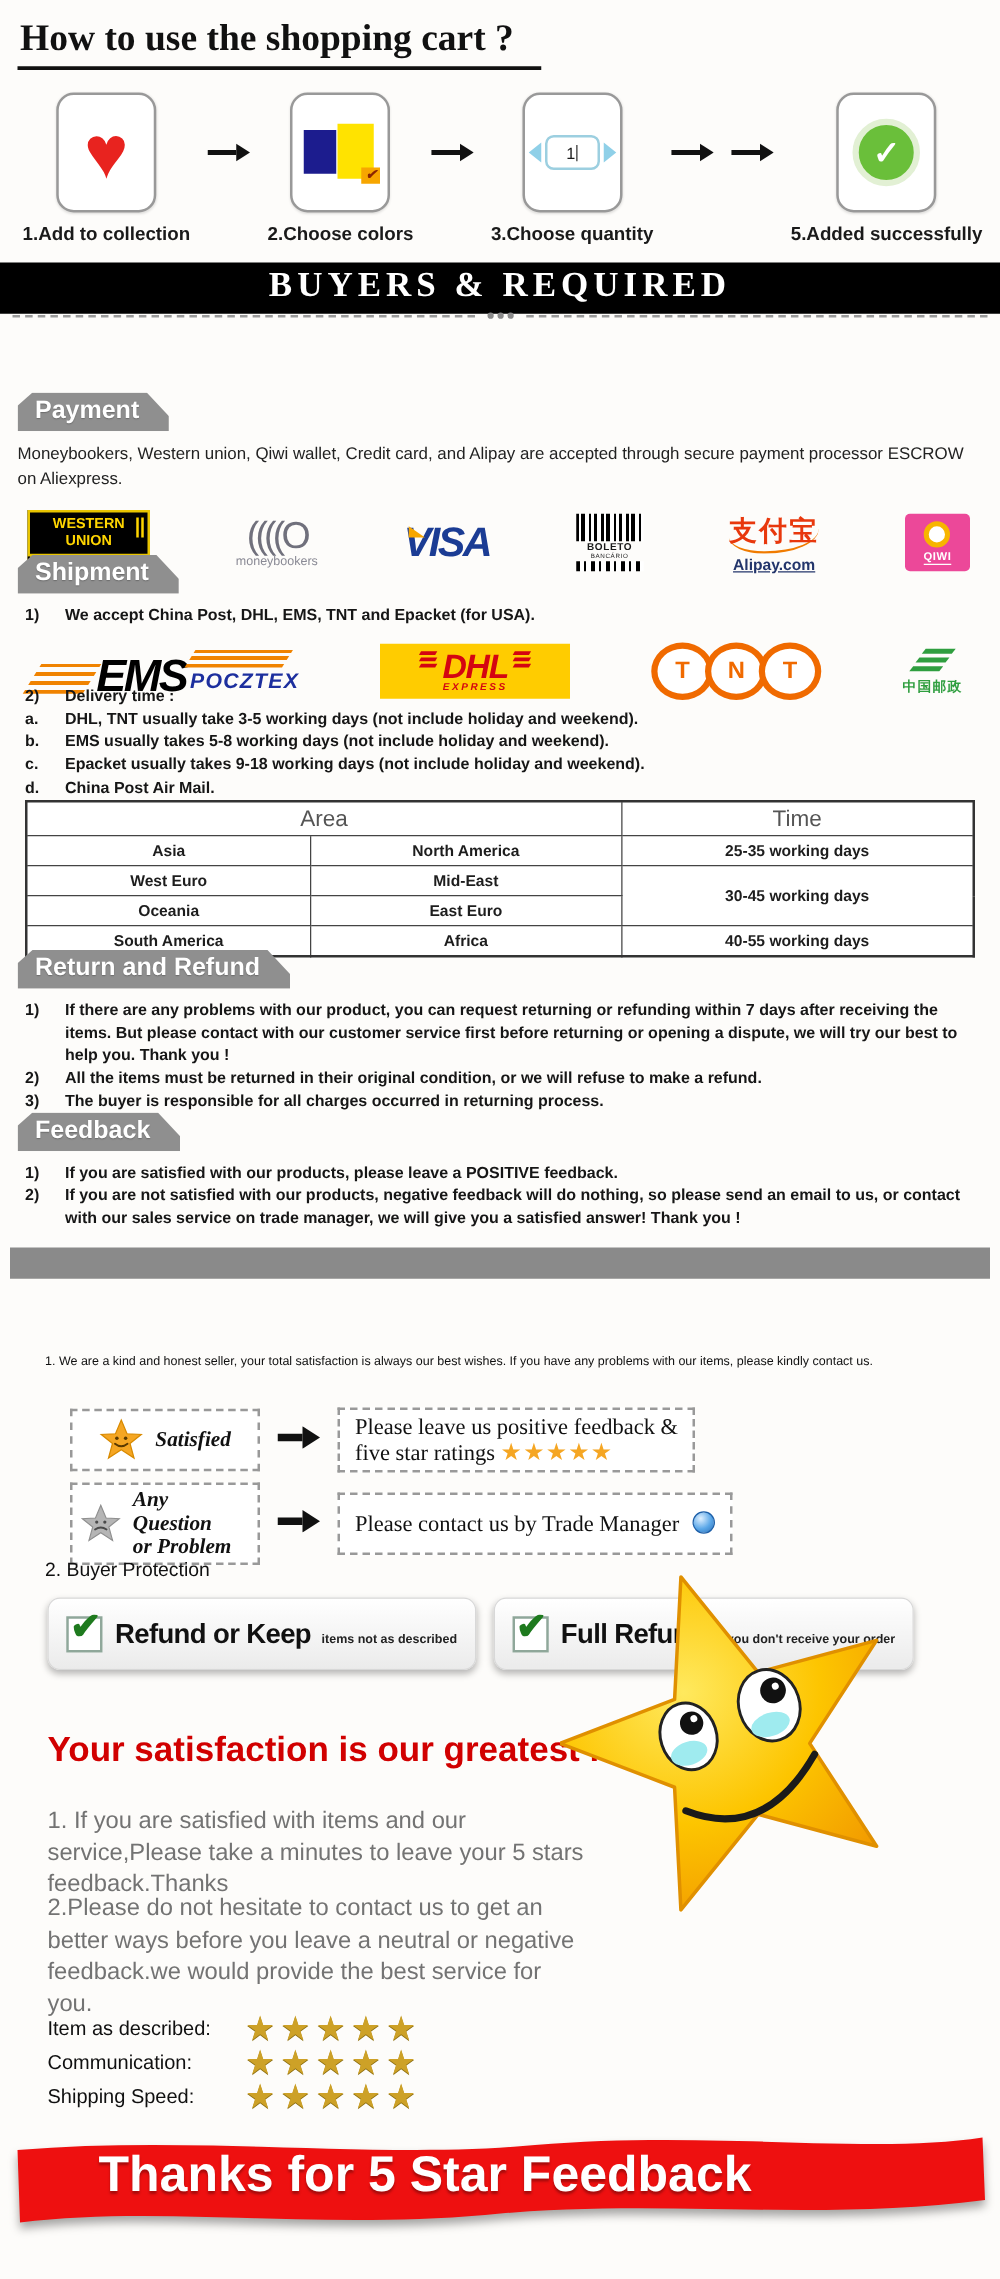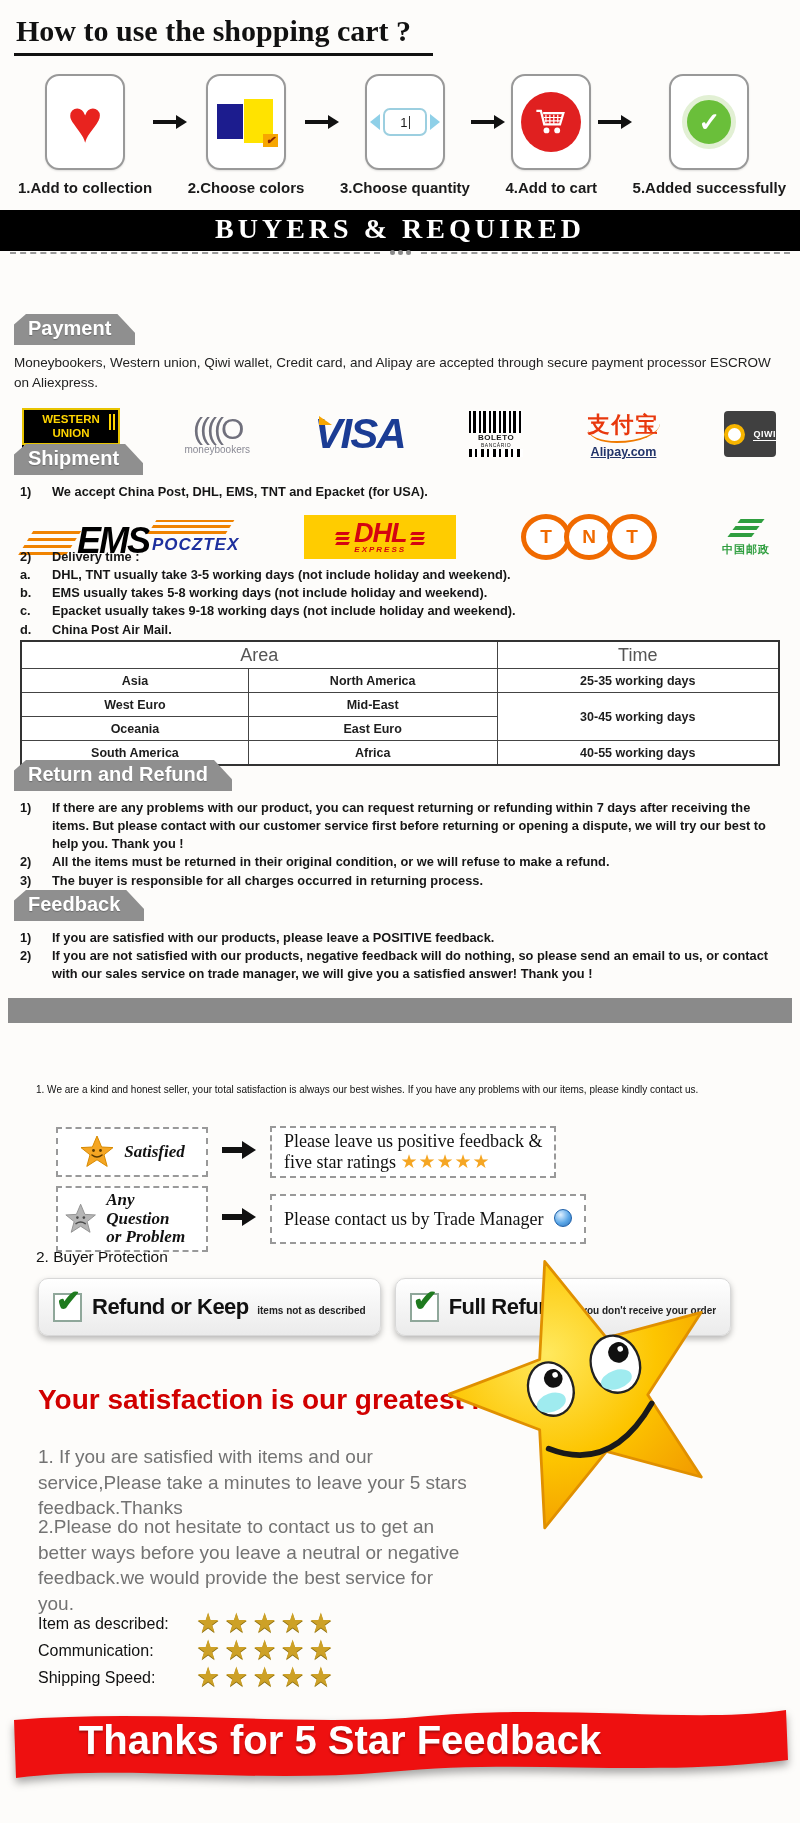--- a/index.html
+++ b/index.html
@@ -53,44 +53,44 @@
   .pay-logos{display:flex;align-items:center;justify-content:space-between;margin:12px 10px 0 8px;height:60px;}
   .wu{width:98px;}
   .wu-top{background:#000;border:2px solid #e8c400;color:#ffd500;font-weight:900;font-size:11.5px;
           line-height:1.15;padding:3px 4px;text-align:center;position:relative;}
   .wu-bars{position:absolute;right:3px;top:4px;display:flex;gap:2px;}
   .wu-bars i{width:2px;height:16px;background:#ffd500;}
   .wu-bottom{background:#ffd500;color:#000;font-size:7.5px;font-weight:bold;text-align:center;padding:2px 0;border:2px solid #000;border-top:none;}
   .mb{text-align:center;color:#70707c;}
   .mb-glyph{font-size:30px;letter-spacing:-3px;line-height:1;}
   .mb-label{font-size:10px;color:#8a8a95;margin-top:0;}
-  .visa{font-style:italic;font-weight:900;font-size:42px;color:#1b3c94;position:relative;letter-spacing:-2px;}
+  .visa{font-style:italic;font-weight:900;font-size:33px;color:#1b3c94;position:relative;letter-spacing:-2px;}
   .visa-wedge{position:absolute;left:4px;top:6px;width:0;height:0;border-bottom:9px solid #f7a600;border-right:13px solid transparent;}
   .boleto{width:54px;text-align:center;}
   .boleto-bar{height:22px;background:repeating-linear-gradient(90deg,#000 0 2px,#fff 2px 4px,#000 4px 7px,#fff 7px 10px);}
   .boleto-l1{font-size:8px;font-weight:bold;letter-spacing:.5px;}
   .boleto-l2{font-size:5px;letter-spacing:.5px;}
   .boleto-bar2{height:8px;margin-top:1px;background:repeating-linear-gradient(90deg,#000 0 3px,#fff 3px 6px,#000 6px 8px,#fff 8px 12px);}
   .alipay{text-align:center;}
   .alipay-cn{color:#e8380d;font-size:22px;font-weight:bold;letter-spacing:2px;border-bottom:2px solid #f07b00;border-radius:0 0 60% 40%;padding-bottom:1px;}
   .alipay-en{color:#23356b;font-size:12.5px;font-weight:bold;margin-top:2px;text-decoration:underline;}
-  .qiwi{width:52px;height:46px;background:#404040;border-radius:4px;display:flex;flex-direction:row;align-items:center;justify-content:space-between;}
+  .qiwi{width:52px;height:46px;background:#ec4899;border-radius:4px;display:flex;flex-direction:column;align-items:center;justify-content:center;}
   .qiwi-ring{width:13px;height:13px;border-radius:50%;border:4px solid #f7b500;background:#fff;}
   .qiwi-text{color:#fff;font-size:9px;font-weight:900;letter-spacing:.5px;margin-top:2px;border-bottom:1px solid #fff;padding-bottom:1px;}
 
   
   .ship-logos{display:flex;align-items:center;justify-content:space-between;margin:10px 16px 0 12px;height:52px;}
   .ems{display:flex;align-items:flex-end;gap:3px;}
   .ems-stripes{width:48px;height:25px;background:repeating-linear-gradient(0deg,#f08300 0 3px,transparent 3px 7px);transform:skewX(-32deg);}
   .ems-text{font-style:italic;font-weight:900;font-size:36px;color:#000000;line-height:.78;letter-spacing:-2px;}
   .ems-right{display:flex;flex-direction:column;align-items:flex-start;}
   .ems-stripes2{width:78px;height:14px;background:repeating-linear-gradient(0deg,#f08300 0 3px,transparent 3px 6px);transform:skewX(-32deg);margin-bottom:1px;}
   .pocztex{font-style:italic;font-weight:900;font-size:17px;color:#1d2f9e;letter-spacing:1px;}
   .dhl{width:152px;height:44px;background:#ffcc00;display:flex;flex-direction:column;align-items:center;justify-content:center;}
-  .dhl-row{display:flex;align-items:flex-end;gap:5px;}
+  .dhl-row{display:flex;align-items:flex-start;gap:5px;}
   .dash3{display:flex;flex-direction:column;gap:2px;}
   .dash3 i{width:13px;height:3px;background:#d40511;transform:skewX(-30deg);}
   .dhl-text{color:#d40511;font-style:italic;font-weight:900;font-size:27px;line-height:.9;letter-spacing:-1px;}
   .dhl-sub{font-size:8px;color:#d40511;font-style:italic;font-weight:bold;letter-spacing:2px;}
   .tnt{display:flex;align-items:center;}
   .tnt-o{width:40px;height:36px;border:5px solid #f06a00;border-radius:50%;background:#fff;color:#f06a00;
          font-weight:900;font-size:19px;display:flex;align-items:center;justify-content:center;}
   .tnt-o + .tnt-o{margin-left:-7px;}
   .cpost{display:flex;flex-direction:column;align-items:center;}
   .cpost-mark{display:flex;flex-direction:column;align-items:center;}
@@ -198,33 +198,20 @@
         </span>
       </div>
       <span class="step-label">3.Choose quantity</span>
     </div>
     <span class="flow-arrow">
       <svg width="34" height="16">
           <rect x="0" y="6" width="23" height="4" fill="#111"></rect>
           <polygon points="23,1 34,8 23,15" fill="#111"></polygon>
         </svg>
     </span>
-    <div class="step">
-      <div class="step-box">
-        <span class="cart-circle">
-          <svg width="36" height="36" viewBox="0 0 32 32">
-            <path d="M3 6 h4 l3 12 h14 l3 -10 H9" fill="none" stroke="#fff" stroke-width="2"></path>
-            <path d="M11.5 9.5 v7 M15 9.5 v8 M18.5 9.5 v8 M22 9.5 v7 M9.6 12 h15.6 M10.5 15 h13.6" stroke="#fff" stroke-width="1.1"></path>
-            <circle cx="12" cy="23.5" r="2.6" fill="#fff"></circle>
-              <circle cx="21.5" cy="23.5" r="2.6" fill="#fff"></circle>
-          </svg>
-        </span>
-      </div>
-      <span class="step-label">4.Add to cart</span>
-    </div>
     <span class="flow-arrow">
       <svg width="34" height="16">
           <rect x="0" y="6" width="23" height="4" fill="#111"></rect>
           <polygon points="23,1 34,8 23,15" fill="#111"></polygon>
         </svg>
     </span>
     <div class="step">
       <div class="step-box">
         <span class="ok-circle">✓</span>
       </div>

